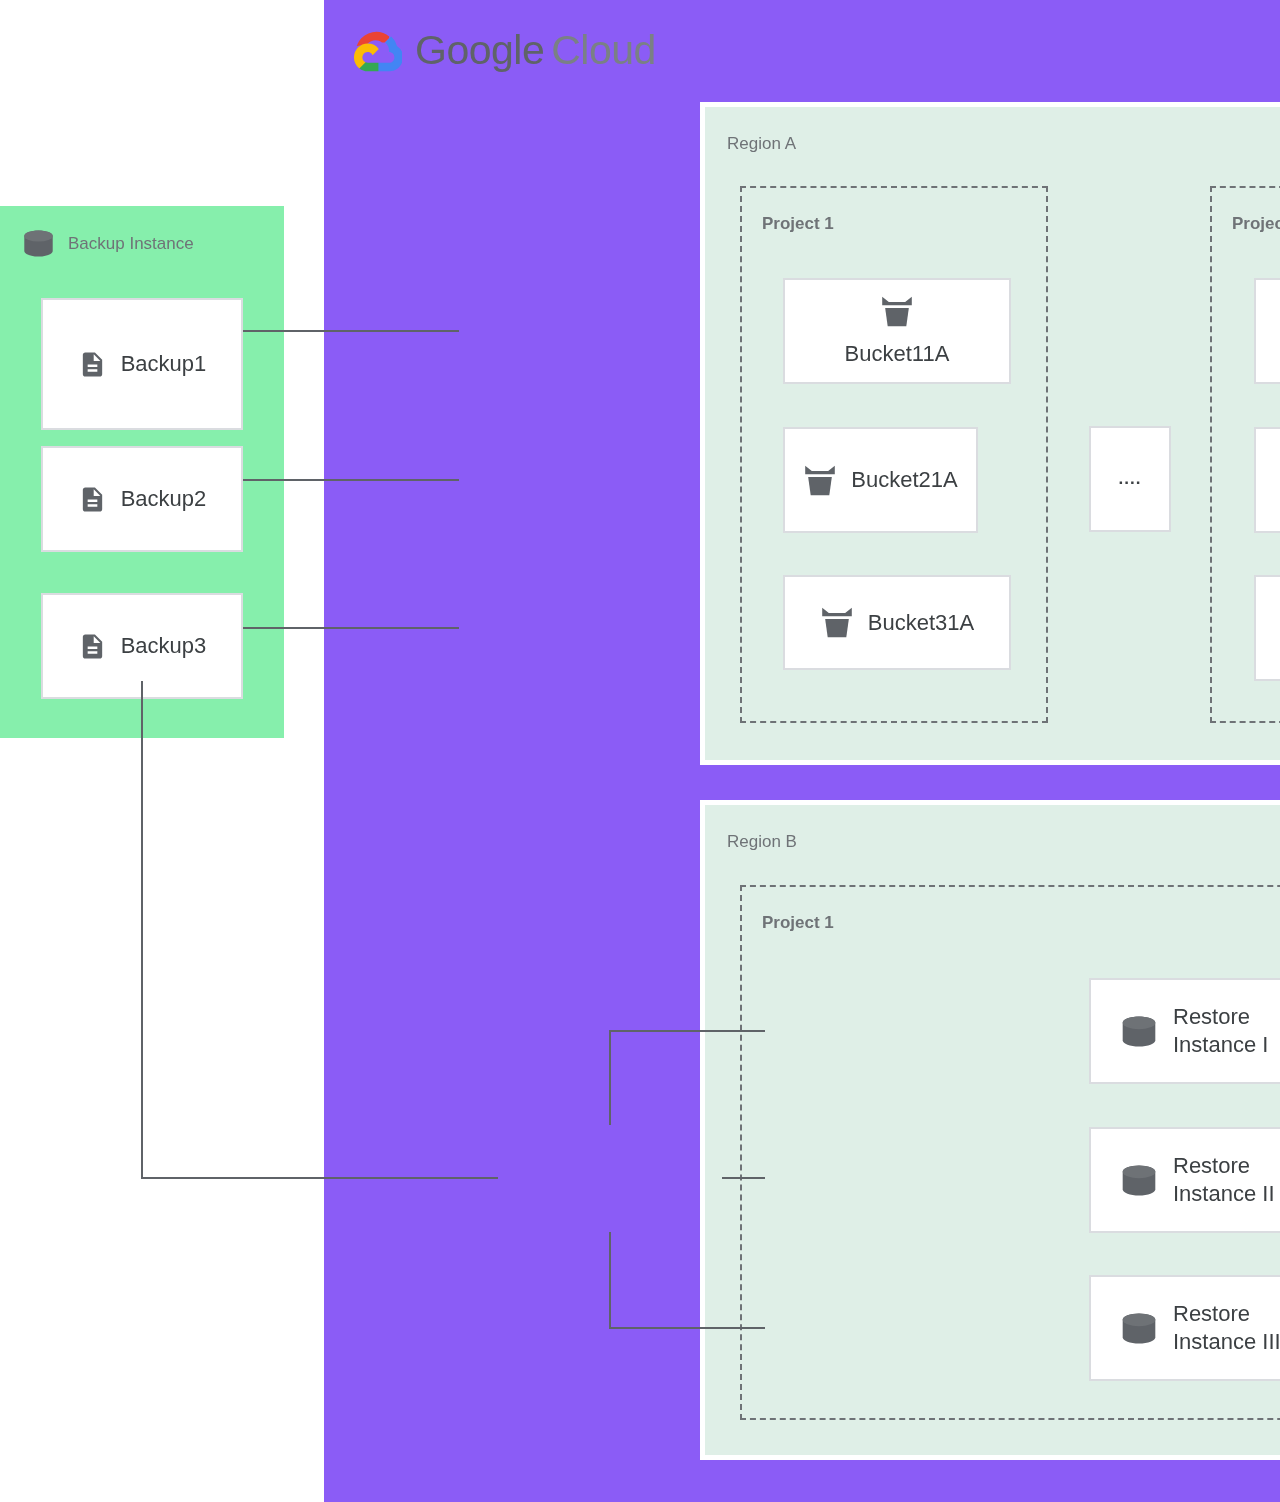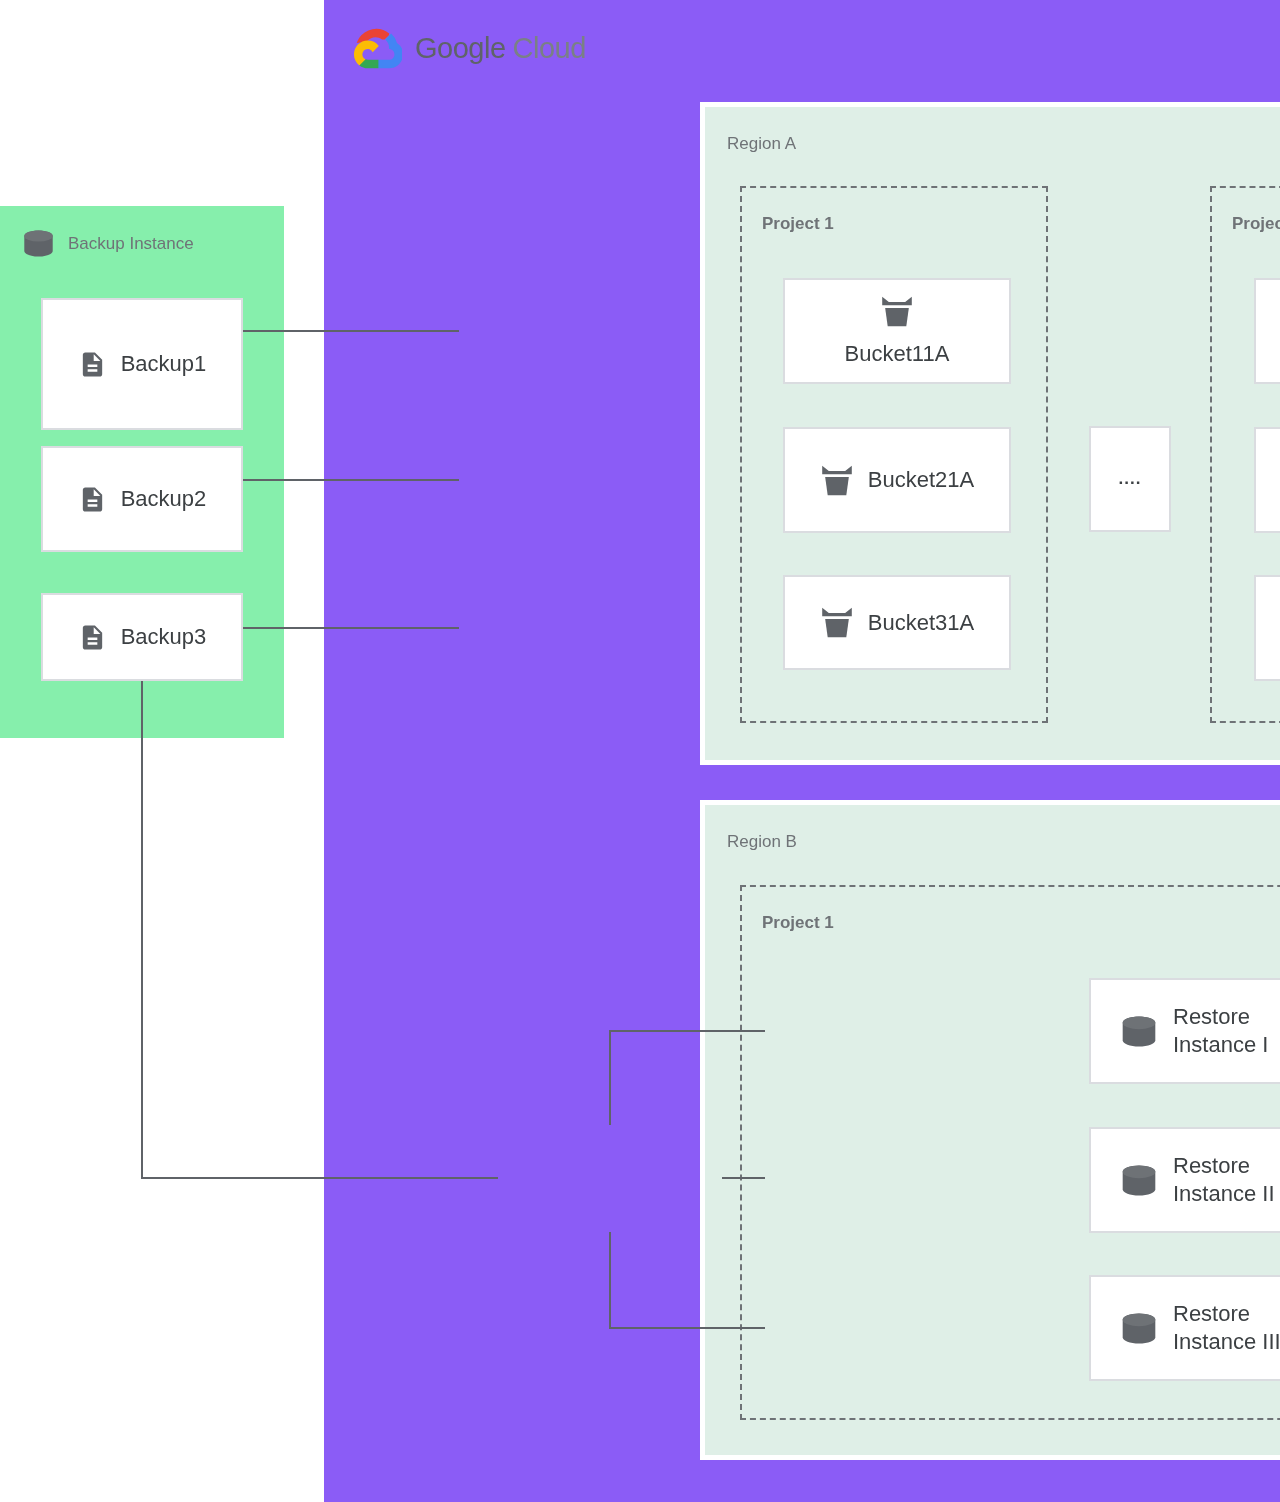--- a/index.html
+++ b/index.html
@@ -5,21 +5,21 @@
   html,body{margin:0;padding:0;background:#ffffff;}
   *{box-sizing:border-box;}
   body{font-family:"Liberation Sans", sans-serif;}
   .canvas{position:relative;width:1280px;height:1502px;background:#ffffff;overflow:hidden;}
 
   
   .gcp-box{position:absolute;left:324px;top:0;width:956px;height:1502px;background:#8b5cf6;}
 
   .logo{position:absolute;left:352px;top:27px;display:flex;align-items:center;gap:13px;}
   .logo svg{display:block;}
-  .logo-text{font-size:29px;letter-spacing:-0.5px;color:#5F6368;white-space:nowrap;}
+  .logo-text{font-size:41px;letter-spacing:-0.5px;color:#5F6368;white-space:nowrap;}
   .logo-text .g{font-weight:500;color:#5F6368;}
   .logo-text .c{font-weight:400;color:#7A8085;margin-left:7px;}
 
   
   .region{position:absolute;background:#DFEFE7;border:5px solid #ffffff;}
   .region-a{left:376px;top:102px;width:865px;height:663px;}
   .region-b{left:376px;top:800px;width:865px;height:660px;}
   .region-label{position:absolute;left:22px;top:27px;font-size:17px;color:#6F7377;}
 
   .project{position:absolute;border:2px dashed #6E7276;}
@@ -59,21 +59,21 @@
       <div class="project proj-1a">
         <div class="project-label">Project 1</div>
 
         <div class="node" style="left:41px;top:90px;width:228px;height:106px;flex-direction:column;">
           <svg width="34" height="31" viewBox="0 0 24 22">
               <path fill="#5F6368" d="M1.5 .5 L6.2 4.2 L17.8 4.2 L22.5 .5 L22.5 6.5 L1.5 6.5 Z"></path>
               <path fill="#5F6368" d="M3.6 8.5 L20.4 8.5 L18.6 21.5 L5.4 21.5 Z"></path>
             </svg>
           <span class="lbl">Bucket11A</span>
         </div>
-        <div class="node" style="left:41px;top:239px;width:228px;height:106px;text-align:center;">
+        <div class="node" style="left:41px;top:239px;width:195px;height:106px;text-align:center;">
           <svg width="34" height="31" viewBox="0 0 24 22">
               <path fill="#5F6368" d="M1.5 .5 L6.2 4.2 L17.8 4.2 L22.5 .5 L22.5 6.5 L1.5 6.5 Z"></path>
               <path fill="#5F6368" d="M3.6 8.5 L20.4 8.5 L18.6 21.5 L5.4 21.5 Z"></path>
             </svg>
           <span class="lbl">Bucket21A</span>
         </div>
         <div class="node" style="left:41px;top:387px;width:228px;height:95px;">
           <svg width="34" height="31" viewBox="0 0 24 22">
               <path fill="#5F6368" d="M1.5 .5 L6.2 4.2 L17.8 4.2 L22.5 .5 L22.5 6.5 L1.5 6.5 Z"></path>
               <path fill="#5F6368" d="M3.6 8.5 L20.4 8.5 L18.6 21.5 L5.4 21.5 Z"></path>
@@ -161,21 +161,21 @@
           <path fill="#5F6368" d="M14 2H6c-1.1 0-2 .9-2 2v16c0 1.1.9 2 2 2h12c1.1 0 2-.9 2-2V8l-6-6zm2 16H8v-2h8v2zm0-4H8v-2h8v2zm-3-5V3.5L18.5 9H13z"></path>
         </svg>
       <span class="lbl">Backup1</span>
     </div>
     <div class="node" style="left:41px;top:240px;width:202px;height:106px;">
       <svg width="29" height="29" viewBox="0 0 24 24">
           <path fill="#5F6368" d="M14 2H6c-1.1 0-2 .9-2 2v16c0 1.1.9 2 2 2h12c1.1 0 2-.9 2-2V8l-6-6zm2 16H8v-2h8v2zm0-4H8v-2h8v2zm-3-5V3.5L18.5 9H13z"></path>
         </svg>
       <span class="lbl">Backup2</span>
     </div>
-    <div class="node" style="left:41px;top:387px;width:202px;height:88px;">
+    <div class="node" style="left:41px;top:387px;width:202px;height:106px;">
       <svg width="29" height="29" viewBox="0 0 24 24">
           <path fill="#5F6368" d="M14 2H6c-1.1 0-2 .9-2 2v16c0 1.1.9 2 2 2h12c1.1 0 2-.9 2-2V8l-6-6zm2 16H8v-2h8v2zm0-4H8v-2h8v2zm-3-5V3.5L18.5 9H13z"></path>
         </svg>
       <span class="lbl">Backup3</span>
     </div>
   </div>
 
   <div class="line" style="left:243px;top:330px;width:216px;height:2px;"></div>
   <div class="line" style="left:243px;top:479px;width:216px;height:2px;"></div>
   <div class="line" style="left:243px;top:627px;width:216px;height:2px;"></div>

